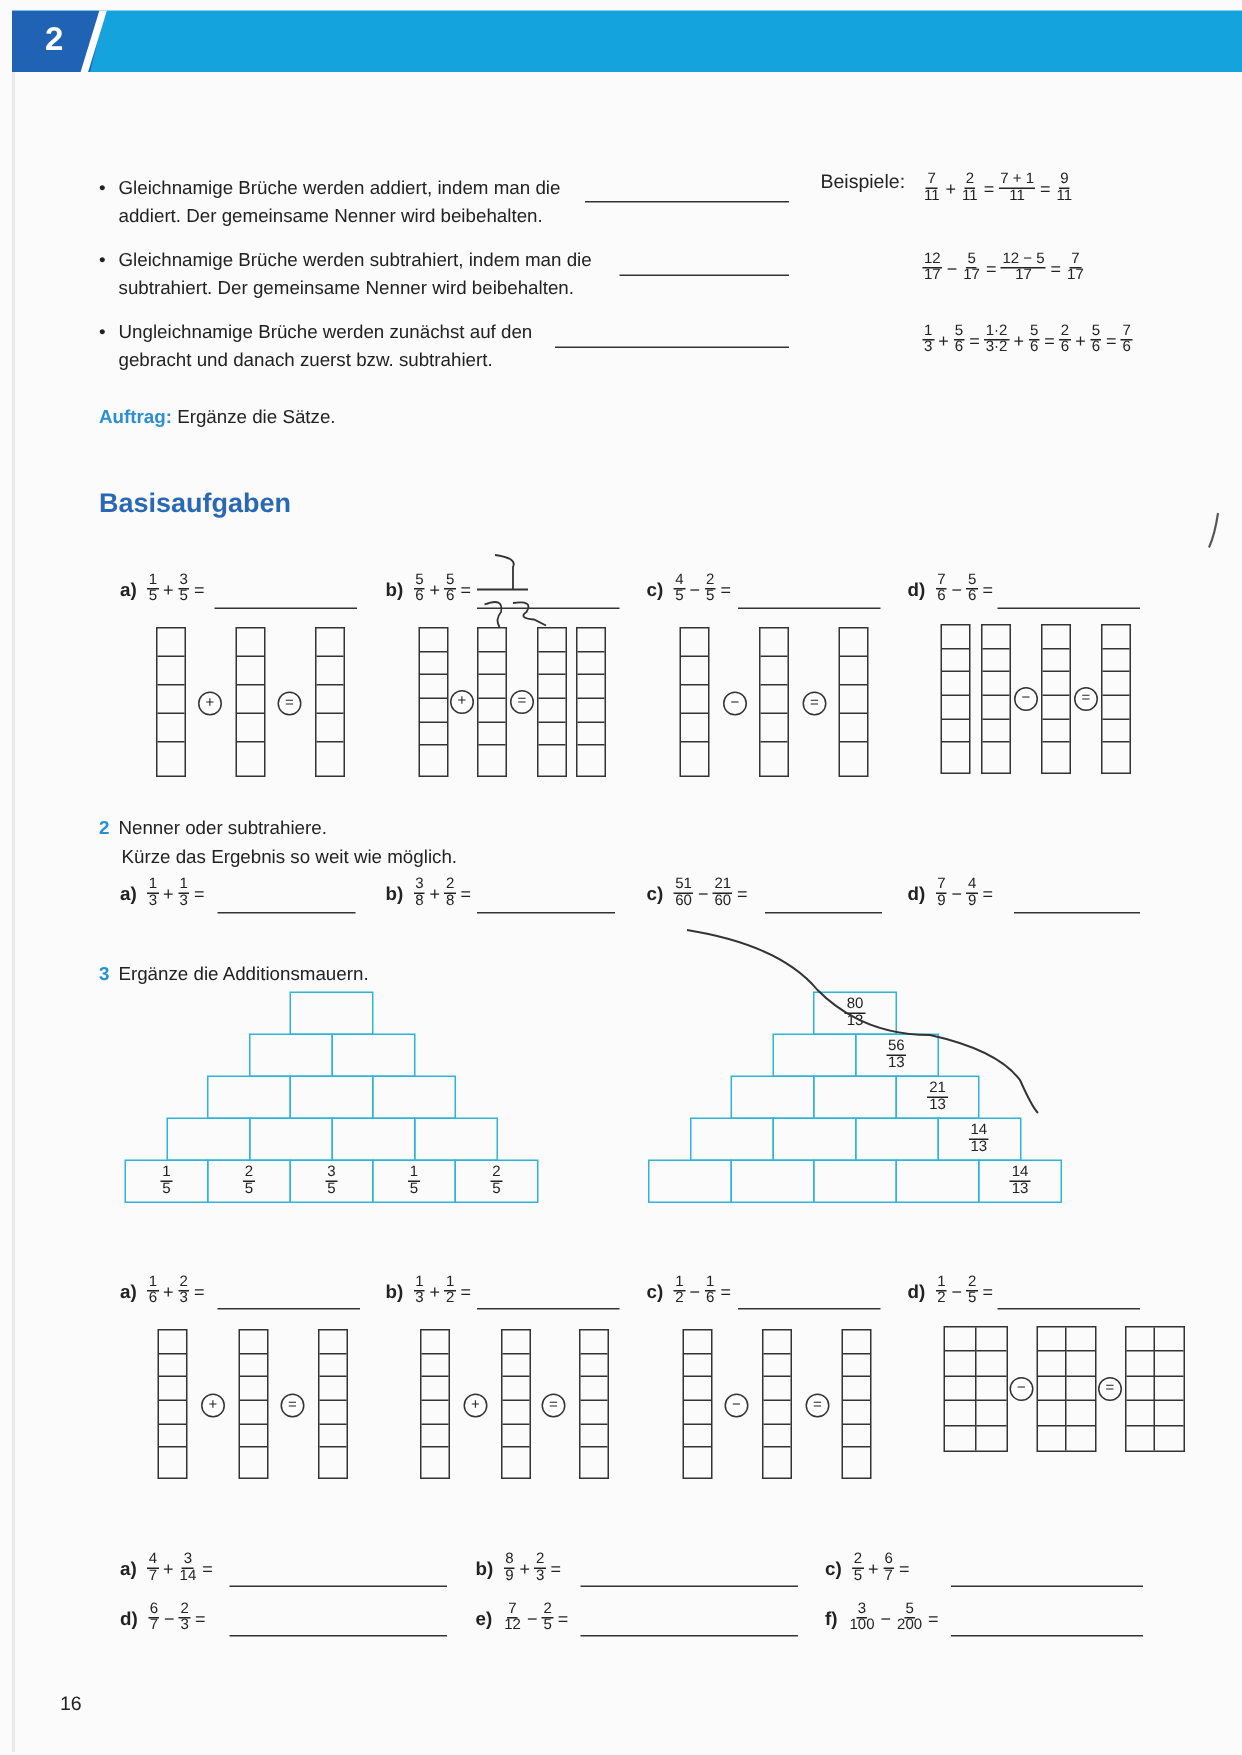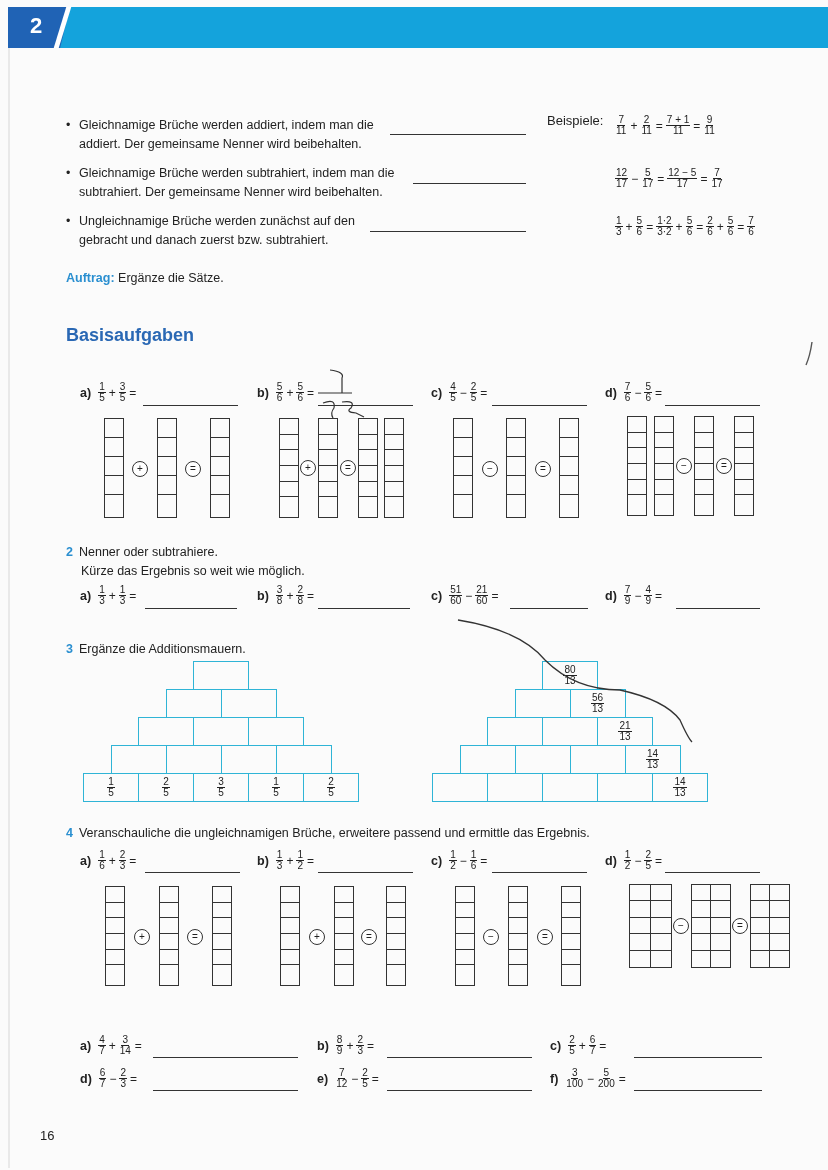--- a/index.html
+++ b/index.html
@@ -432,23 +432,20 @@
         </span>
       </div>
       <div class="brick" style="left:542px;top:661px;width:56px;height:29px">
         <span class="frac" style="">
           <span class="n">80</span>
           <span class="d">13</span>
         </span>
       </div>
     </div>
 
-  <div class="task" style="top:826px">
-    <span class="num">4</span><span>Veranschauliche die ungleichnamigen Brüche, erweitere passend und ermittle das Ergebnis.</span>
-  </div>
   <div id="t4">
       <div class="sub" style="left:80px;top:850px">
       <span class="letter">a)</span><span class="frac" style="">
           <span class="n">1</span>
           <span class="d">6</span>
         </span><span class="op">+</span><span class="frac" style="">
           <span class="n">2</span>
           <span class="d">3</span>
         </span><span class="op">=</span>
     </div>

